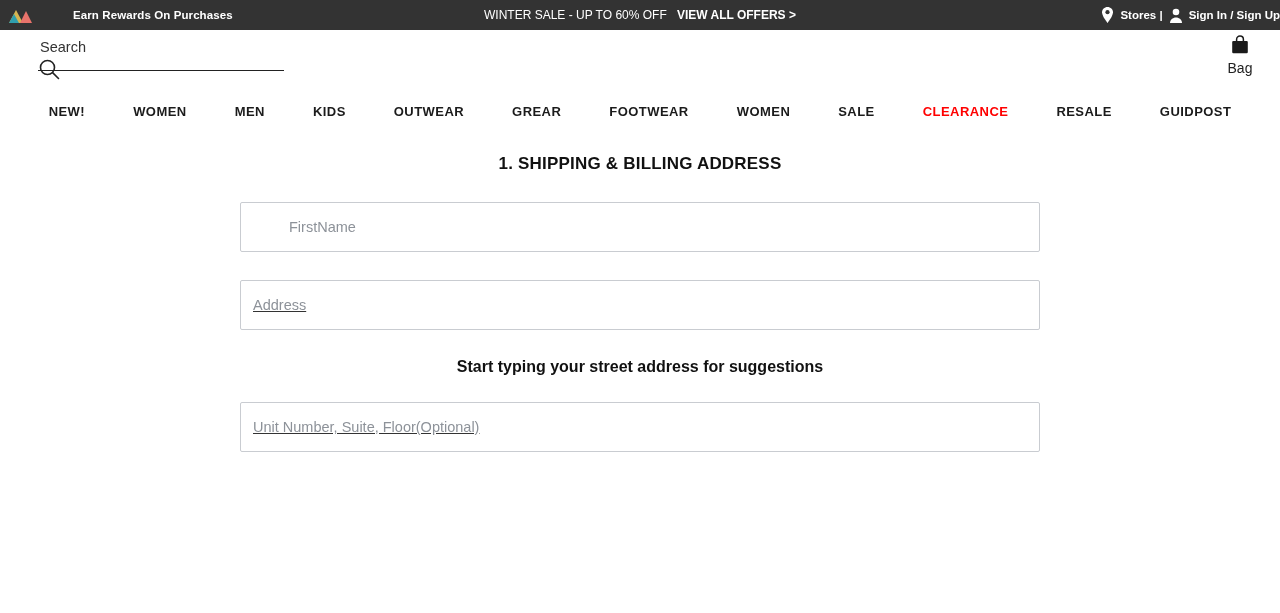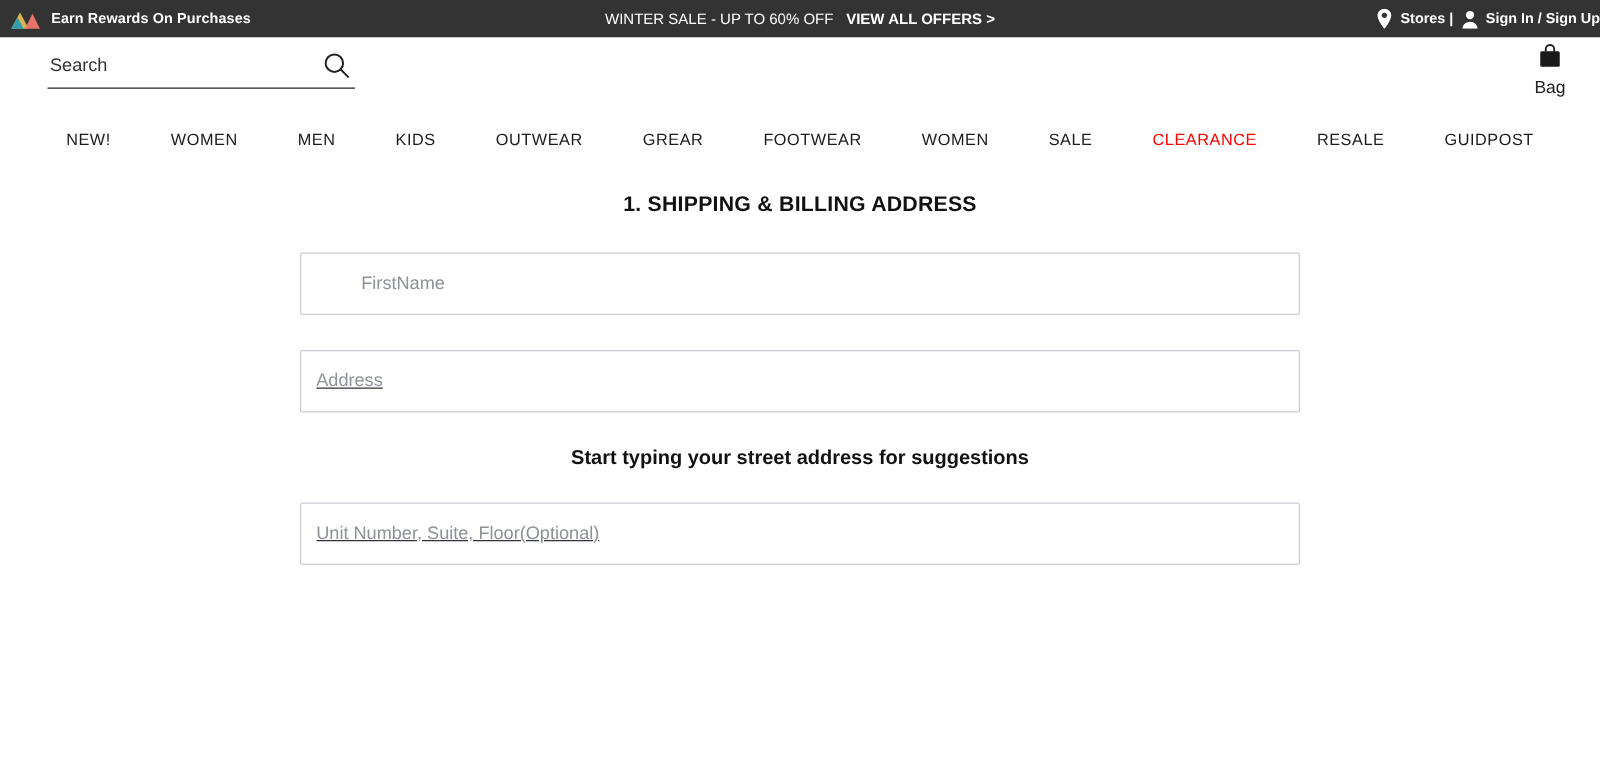--- a/index.html
+++ b/index.html
@@ -22,21 +22,21 @@
     font-size: 11.5px;
   }
   .topbar-left {
     display: flex;
     align-items: center;
     gap: 7px;
     padding-left: 8px;
     flex: 0 0 auto;
   }
   .logo-mark { width: 26px; height: 18px; display: block; }
-  .topbar-left-label { font-weight: bold; letter-spacing: .1px; white-space: nowrap; }
+  .topbar-left-label { font-weight: bold; letter-spacing: .1px; white-space: nowrap; margin-left: 32px; }
 
   .topbar-center {
     position: absolute;
     left: 0; right: 0;
     text-align: center;
     white-space: nowrap;
     pointer-events: none;
   }
   .topbar-center > * { pointer-events: auto; }
   .promo-text { font-weight: normal; font-size: 12px; }
@@ -67,20 +67,21 @@
     background: #fff;
   }
   .search-wrap {
     position: absolute;
     left: 38px;
     top: 9px;
     width: 246px;
     height: 32px;
     border-bottom: 1.5px solid #222;
     display: flex;
+    flex-direction: column;
   }
   .search-input {
     flex: 1;
     border: 0;
     outline: none;
     font-family: "Liberation Sans", sans-serif;
     font-size: 14.5px;
     color: #333;
     background: transparent;
     padding: 0 2px 3px 2px;
@@ -108,21 +109,21 @@
   .mainnav {
     height: 46px;
     display: flex;
     align-items: center;
     justify-content: center;
     gap: 0;
     background: #fff;
   }
   .nav-item {
     font-size: 13px;
-    font-weight: normal;
+    font-weight: bold;
     letter-spacing: .45px;
     color: #1b1b1b;
     text-decoration: none;
     padding: 4px 24px;
     white-space: nowrap;
     cursor: pointer;
   }
   .nav-item.accent { color: #ff0000; }
 
   

